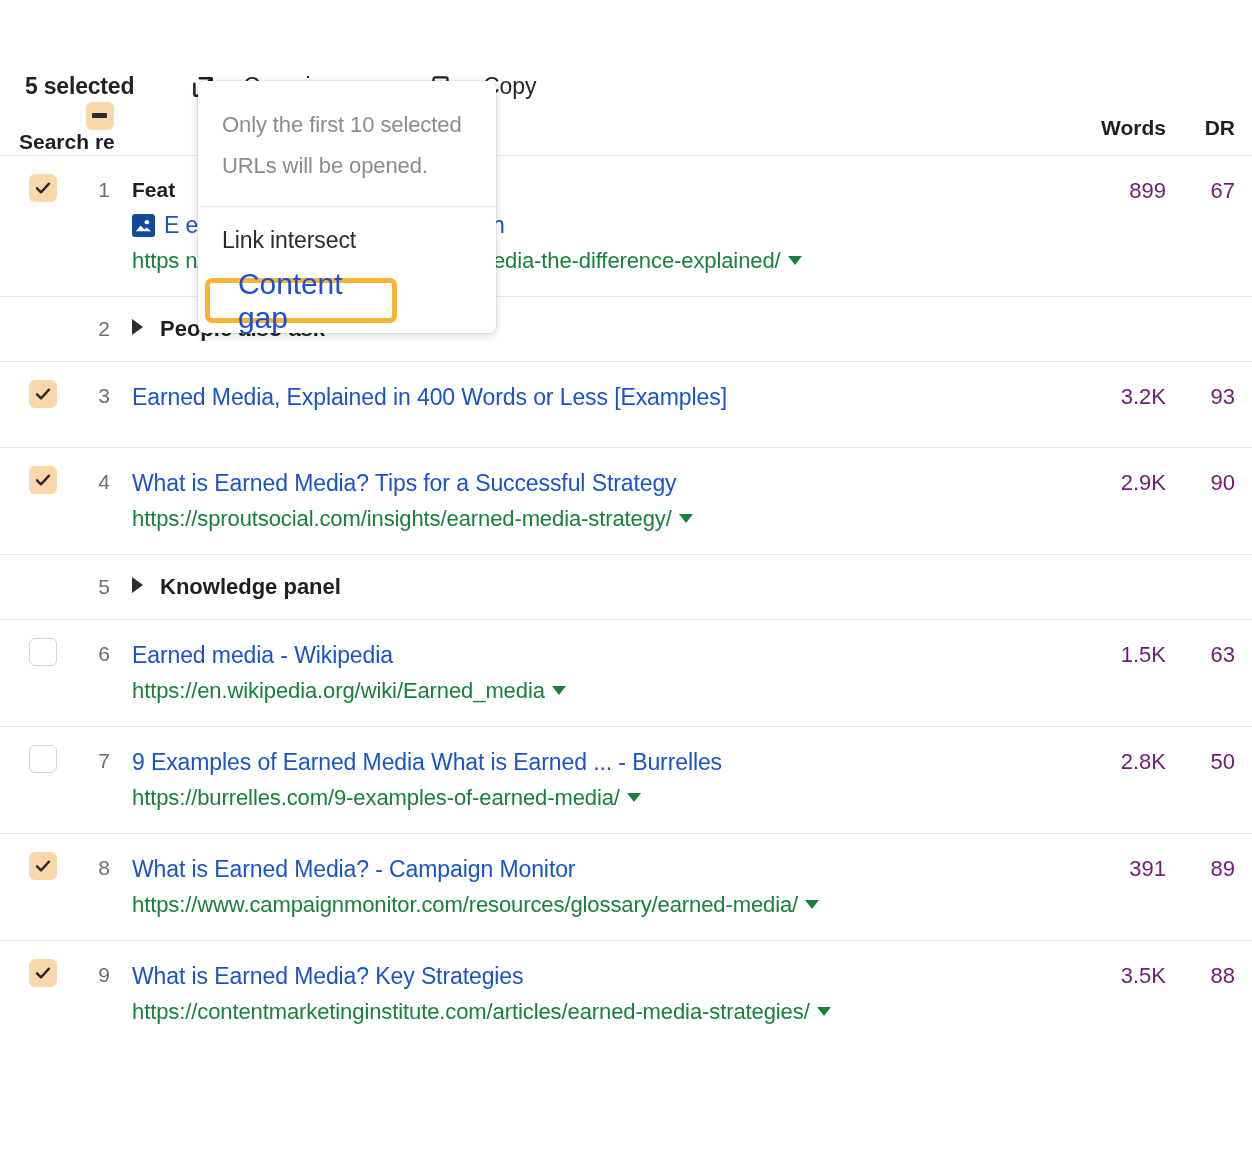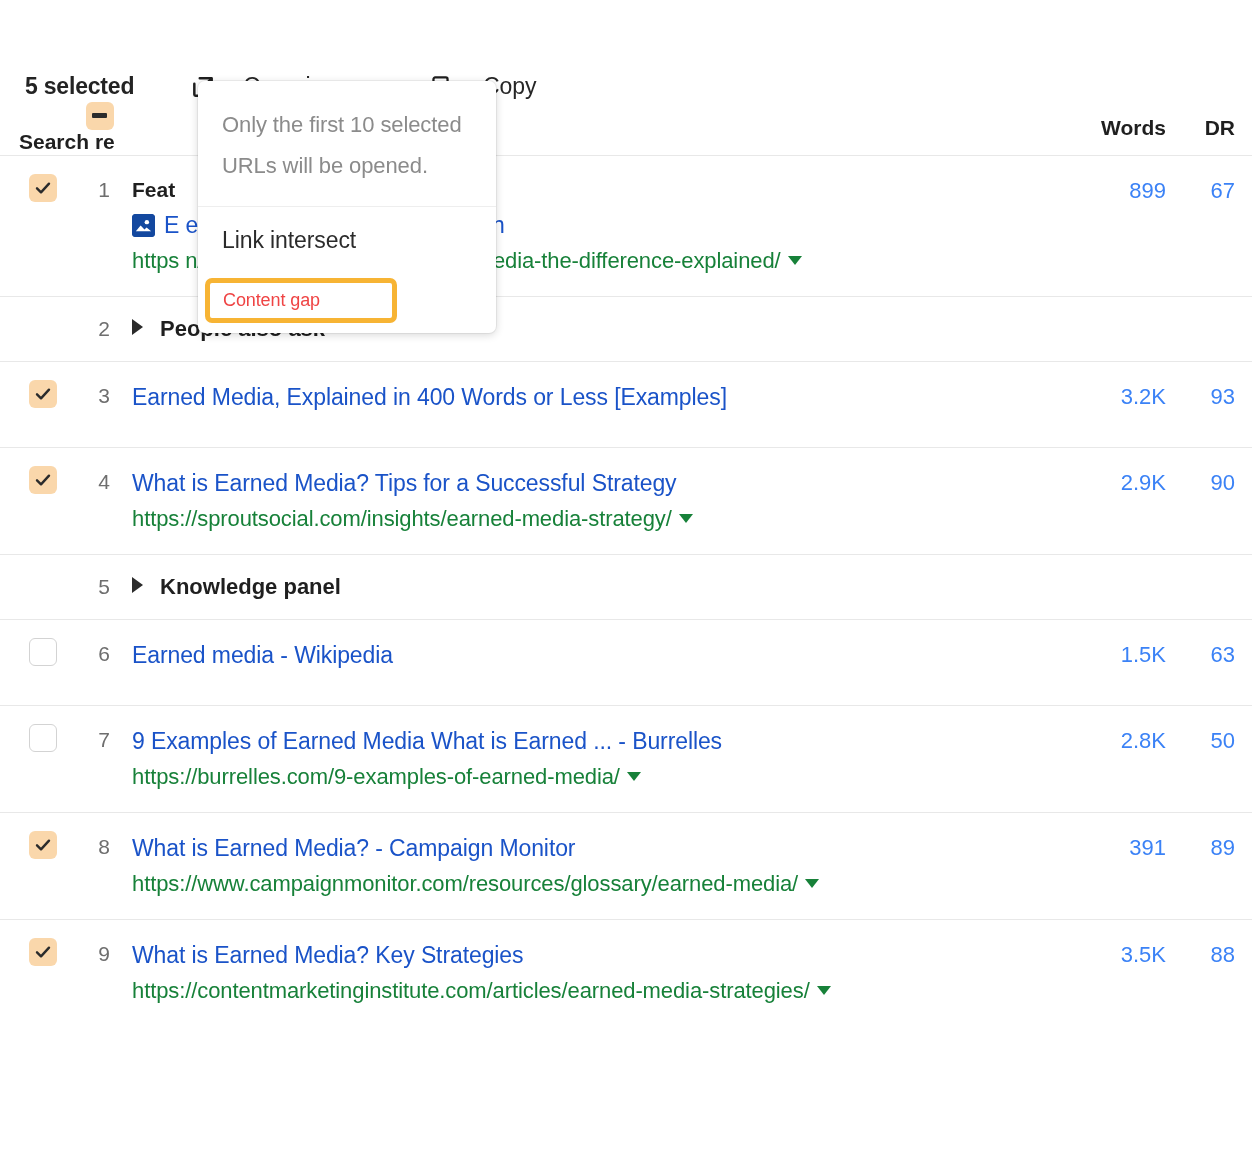--- a/index.html
+++ b/index.html
@@ -137,21 +137,21 @@
     width: 0; height: 0;
     border-top: 8px solid transparent;
     border-bottom: 8px solid transparent;
     border-left: 11px solid #2b2b2b;
     margin-right: 17px;
     vertical-align: 1px;
     cursor: pointer;
   }
   .num {
     position: absolute; top: 18px;
-    font-size: 22px; color: #3b82f6; line-height: 34px;
+    font-size: 22px; color: #701a75; line-height: 34px;
     text-align: right;
   }
   .num.words { right: 86px; }
   .num.dr    { right: 17px; }
 
   .img-icon {
     width: 23px; height: 23px; border-radius: 4px;
     background: #13489f; flex: 0 0 auto; margin-top: 6px;
     display: block;
   }
@@ -180,21 +180,21 @@
   .highlight-box {
     position: absolute; left: 205px; top: 278px;
     width: 192px; height: 45px;
     border: 5px solid #f7b434;
     border-radius: 7px;
     background: #ffffff;
     z-index: 41;
     display: flex; align-items: center;
   }
   .highlight-box .hl-text {
-    font-size: 18px; color: #ef4444; padding-left: 13px;
+    font-size: 30px; color: #1d4ed8; padding-left: 28px;
     letter-spacing: -0.1px;
   }
 </style>
 </head>
 <body>
 
 <div class="page">
 
   <div class="toolbar">
     <div class="sel-count">5 selected</div>
@@ -313,20 +313,21 @@
       </div>
     </div>
 
     <div class="row">
       <div class="cb-cell">
         <div class="cbox empty"></div>
       </div>
       <div class="idx">6</div>
       <div class="cell-main">
         <div class="title">Earned media - Wikipedia</div>
+        <div class="url"><span>https://en.wikipedia.org/wiki/Earned_media</span><span class="ucaret"></span></div>
       </div>
       <div class="num words">1.5K</div>
       <div class="num dr">63</div>
     </div>
 
     <div class="row">
       <div class="cb-cell">
         <div class="cbox empty"></div>
       </div>
       <div class="idx">7</div>

